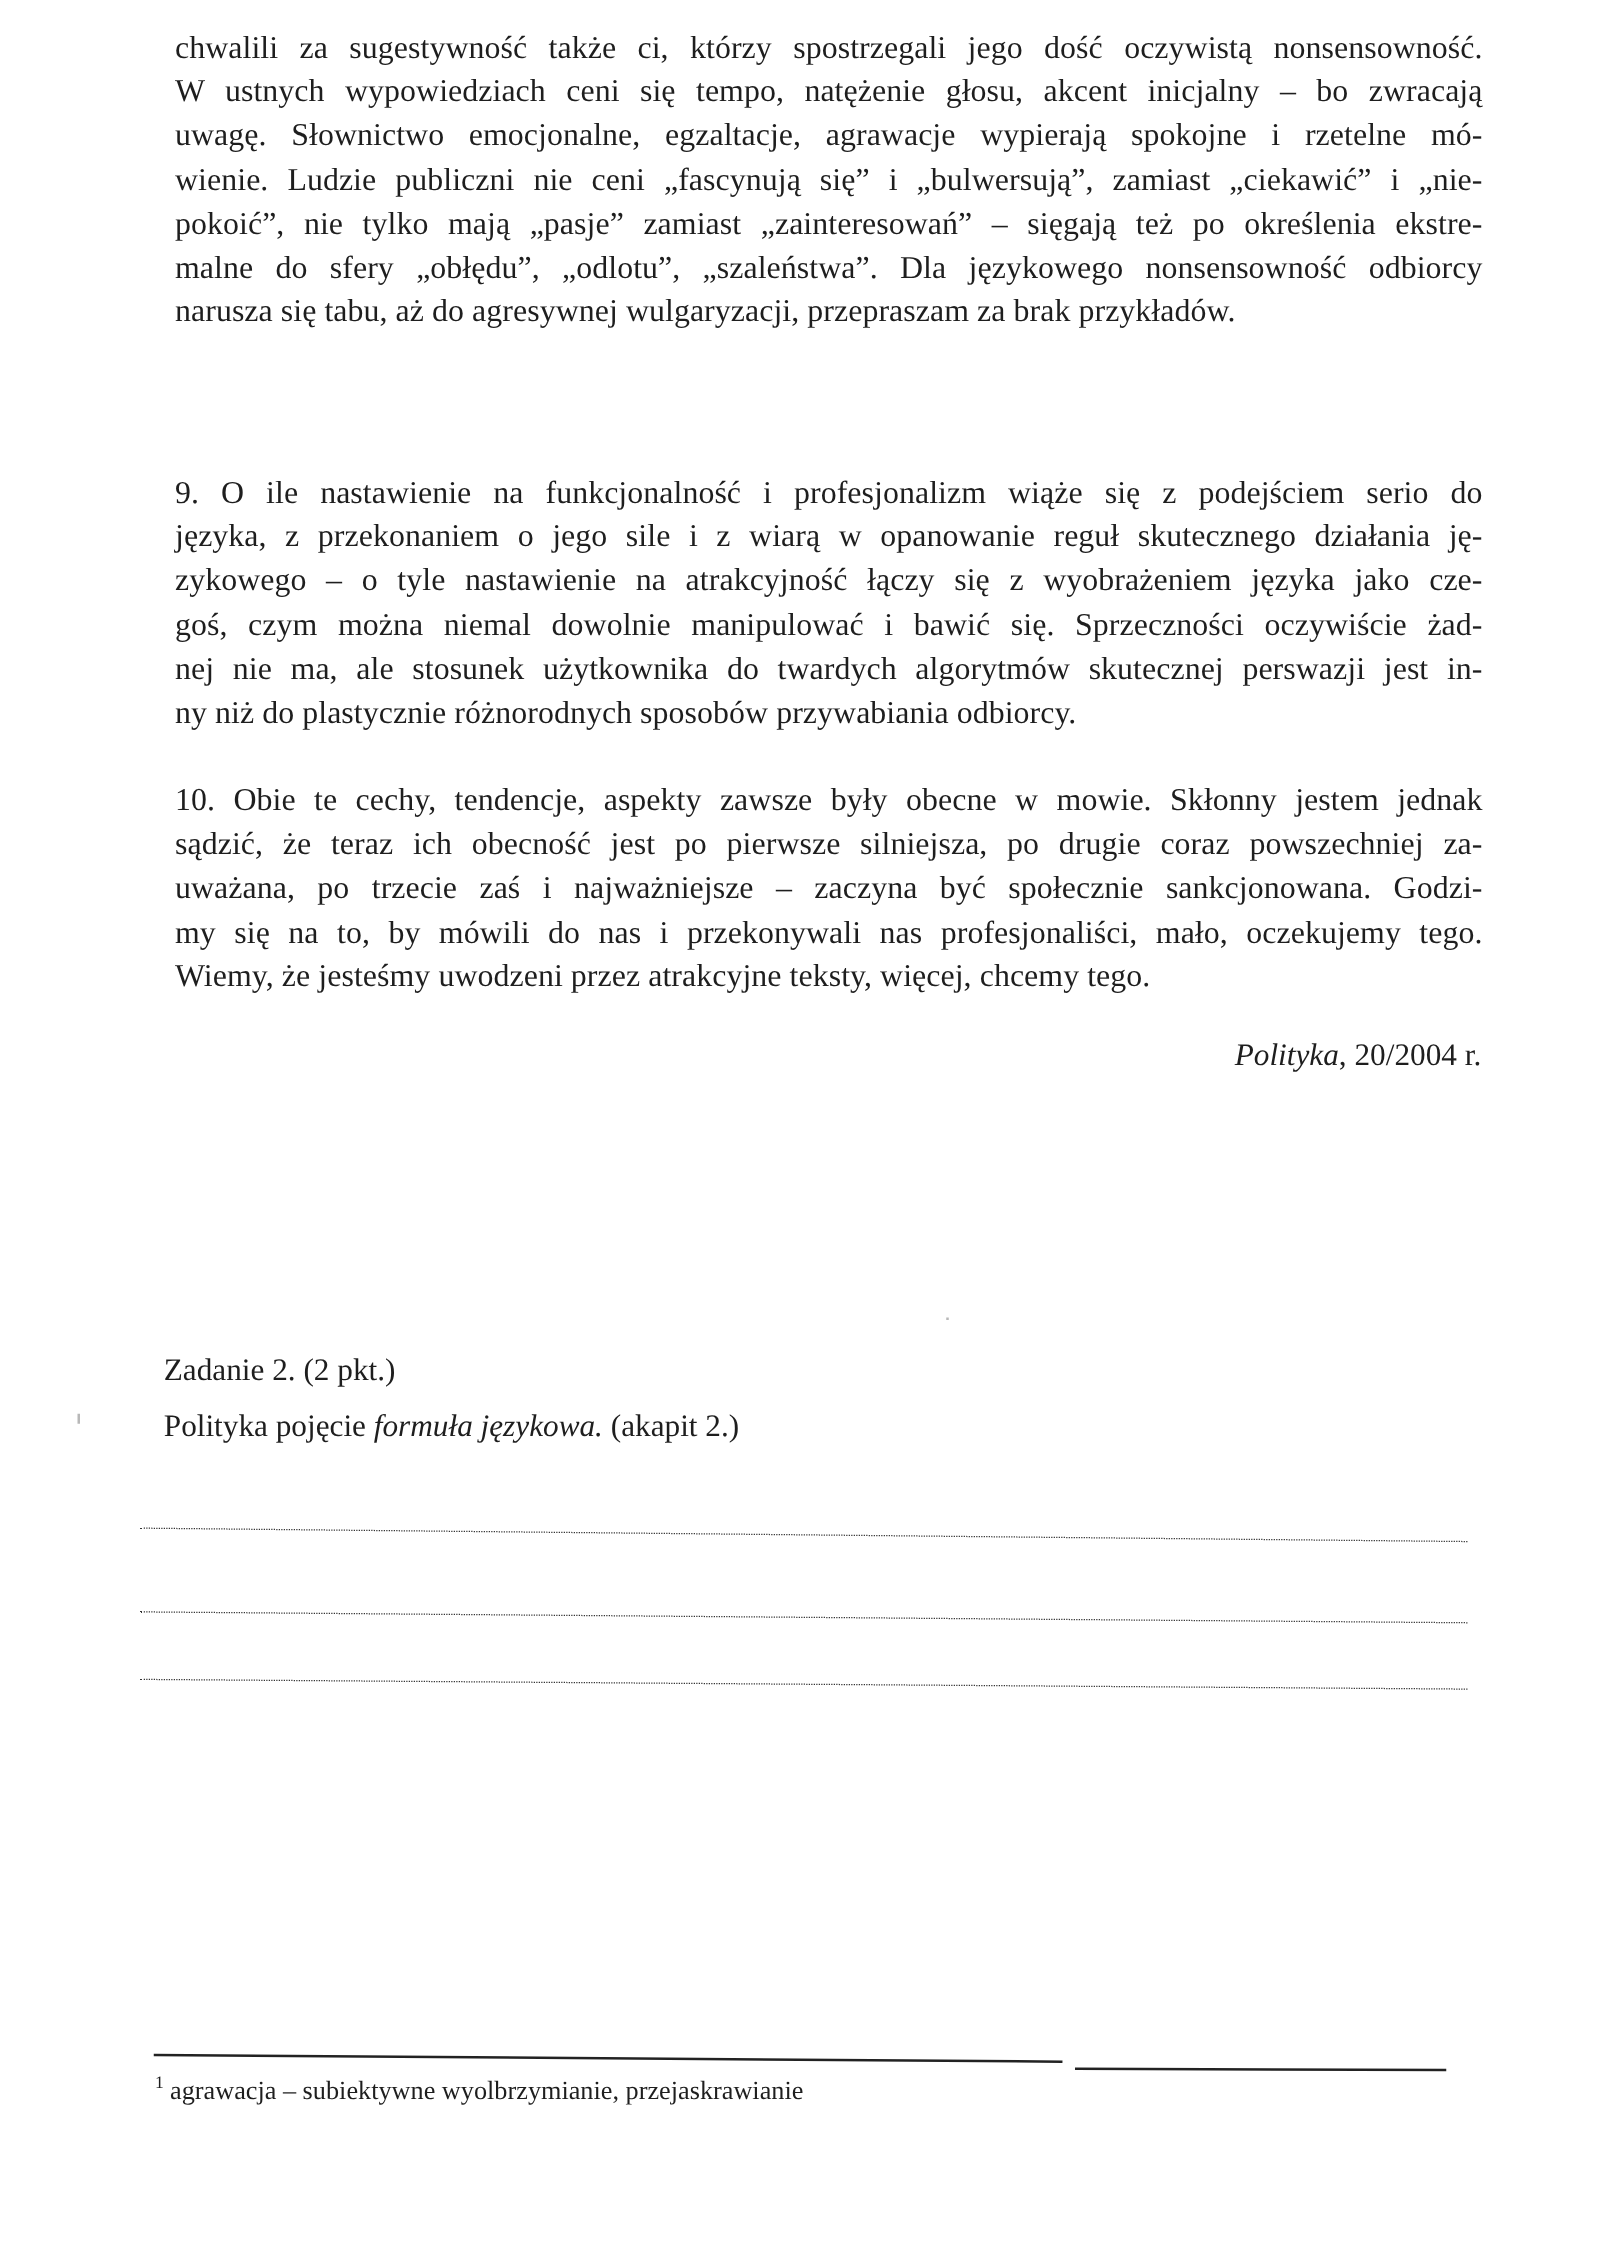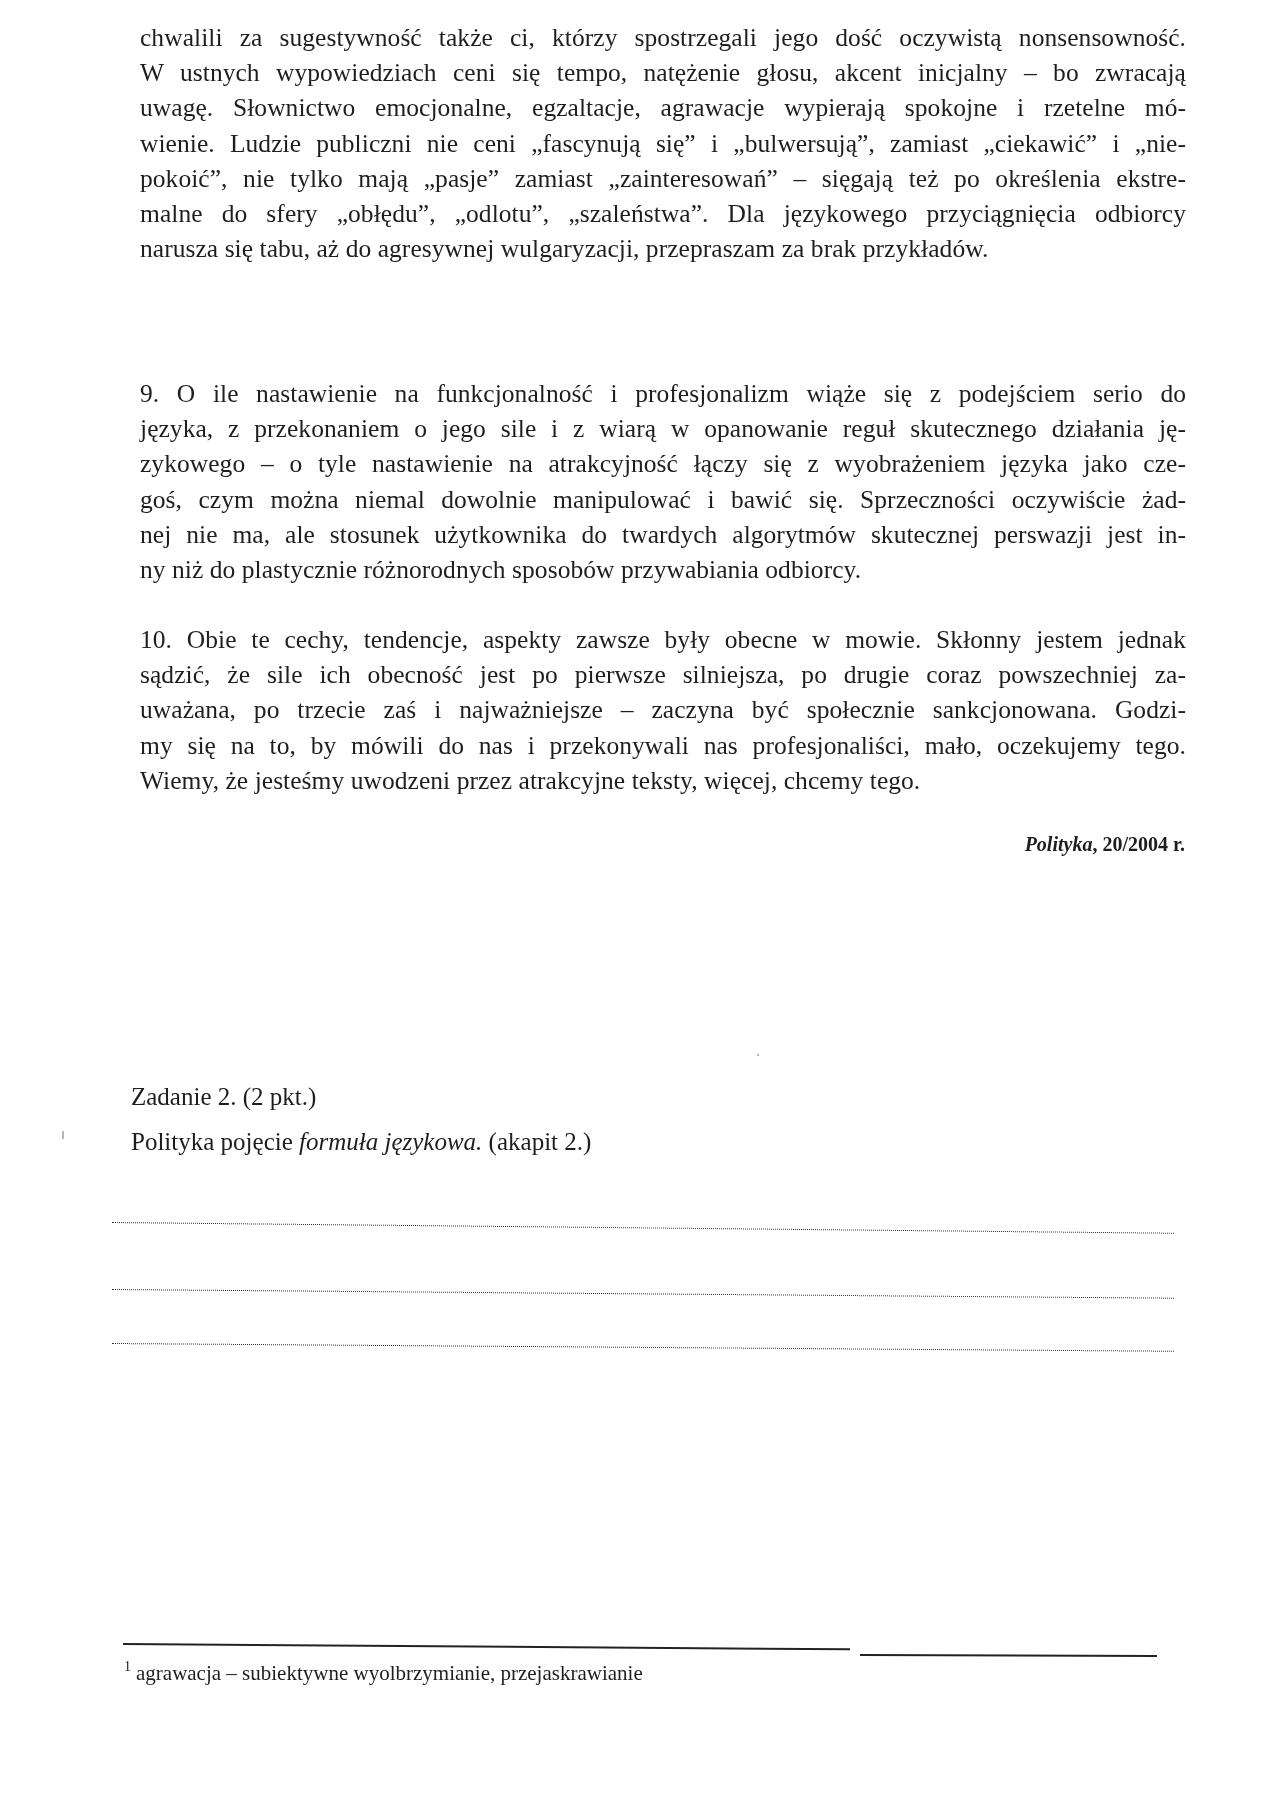--- a/index.html
+++ b/index.html
@@ -17,21 +17,21 @@
   .text-block .line {
     display: block; white-space: nowrap;
     text-align: justify; text-align-last: justify;
   }
   .text-block .line.last { text-align-last: left; }
   #para-8 { top: 20px; }
   #para-9 { top: 376px; }
   #para-10 { top: 622px; }
   .source {
     position: absolute; right: 99px; top: 827px;
-    font-size: 20px; line-height: 35px; font-weight: bold;
+    font-size: 25px; line-height: 35px;
   }
   .source em { font-style: italic; }
   .task-title {
     position: absolute; left: 131px; top: 1080px;
     font-size: 25px; line-height: 34px; text-align: center;
   }
   .task-prompt {
     position: absolute; left: 131px; top: 1125px;
     font-size: 25px; line-height: 34px;
   }
@@ -61,36 +61,36 @@
 <body>
 
 <div class="page">
 
   <div class="text-block" id="para-8">
     <span class="line">chwalili za sugestywność także ci, którzy spostrzegali jego dość oczywistą nonsensowność.</span>
     <span class="line">W ustnych wypowiedziach ceni się tempo, natężenie głosu, akcent inicjalny – bo zwracają</span>
     <span class="line">uwagę. Słownictwo emocjonalne, egzaltacje, agrawacje wypierają spokojne i rzetelne mó-</span>
     <span class="line">wienie. Ludzie publiczni nie ceni „fascynują się” i „bulwersują”, zamiast „ciekawić” i „nie-</span>
     <span class="line">pokoić”, nie tylko mają „pasje” zamiast „zainteresowań” – sięgają też po określenia ekstre-</span>
-    <span class="line">malne do sfery „obłędu”, „odlotu”, „szaleństwa”. Dla językowego przyciągnięcia odbiorcy</span>
+    <span class="line">malne do sfery „obłędu”, „odlotu”, „szaleństwa”. Dla językowego nonsensowność odbiorcy</span>
     <span class="line last">narusza się tabu, aż do agresywnej wulgaryzacji, przepraszam za brak przykładów.</span>
   </div>
 
   <div class="text-block" id="para-9">
     <span class="line">9.  O ile nastawienie na funkcjonalność i profesjonalizm wiąże się z podejściem serio do</span>
     <span class="line">języka, z przekonaniem o jego sile i z wiarą w opanowanie reguł skutecznego działania ję-</span>
     <span class="line">zykowego – o tyle nastawienie na atrakcyjność łączy się z wyobrażeniem języka jako cze-</span>
     <span class="line">goś, czym można niemal dowolnie manipulować i bawić się. Sprzeczności oczywiście żad-</span>
     <span class="line">nej nie ma, ale stosunek użytkownika do twardych algorytmów skutecznej perswazji jest in-</span>
     <span class="line last">ny niż do plastycznie różnorodnych sposobów przywabiania odbiorcy.</span>
   </div>
 
   <div class="text-block" id="para-10">
     <span class="line">10. Obie te cechy, tendencje, aspekty zawsze były obecne w mowie. Skłonny jestem jednak</span>
-    <span class="line">sądzić, że sile ich obecność jest po pierwsze silniejsza, po drugie coraz powszechniej za-</span>
+    <span class="line">sądzić, że teraz ich obecność jest po pierwsze silniejsza, po drugie coraz powszechniej za-</span>
     <span class="line">uważana, po trzecie zaś i najważniejsze – zaczyna być społecznie sankcjonowana. Godzi-</span>
     <span class="line">my się na to, by mówili do nas i przekonywali nas profesjonaliści, mało, oczekujemy tego.</span>
     <span class="line last">Wiemy, że jesteśmy uwodzeni przez atrakcyjne teksty, więcej, chcemy tego.</span>
   </div>
 
   <div class="source">
     <em>Polityka</em><span>, 20/2004 r.</span>
   </div>
 
   <div class="speck" style="left:757px;top:1054px;width:2px;height:2px;"></div>

